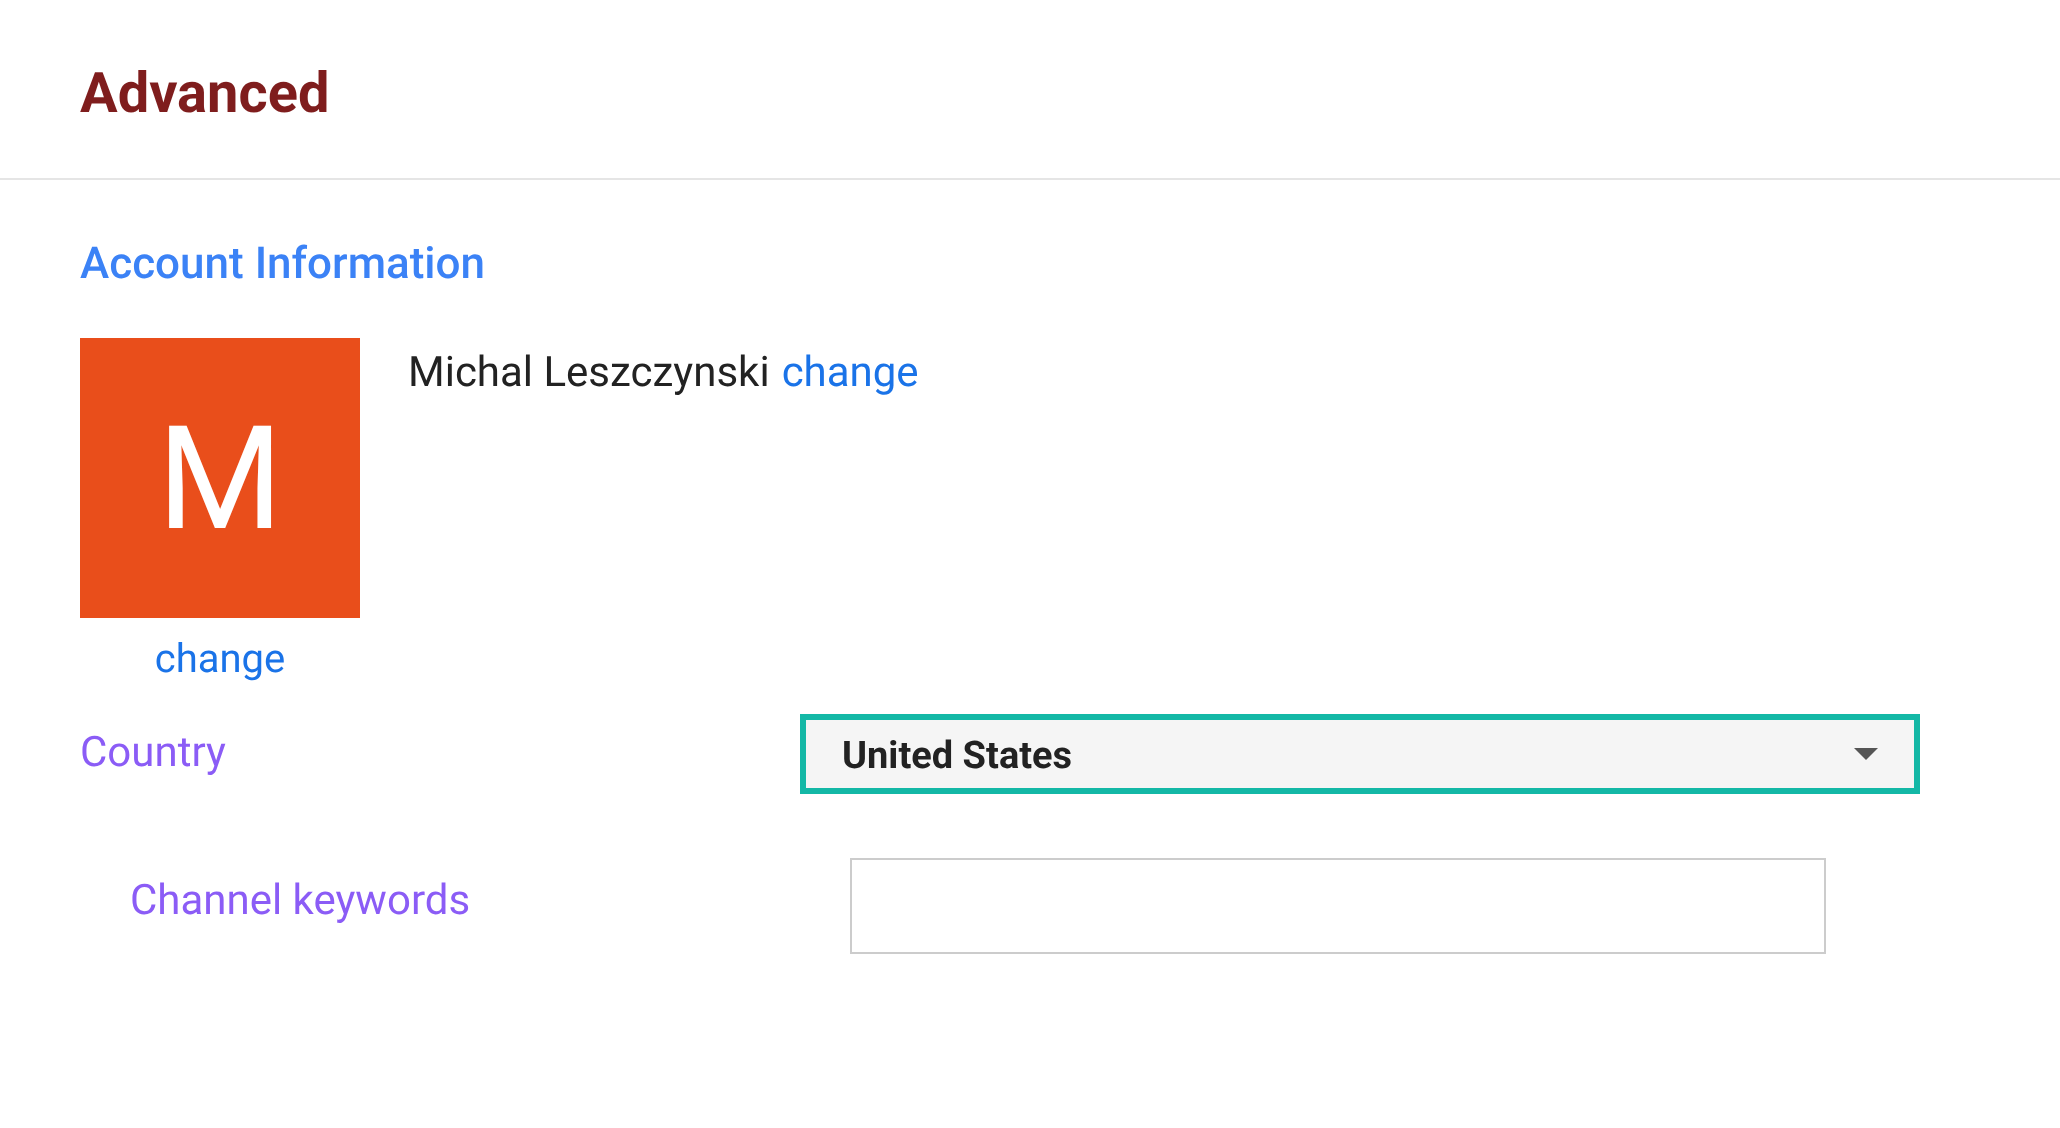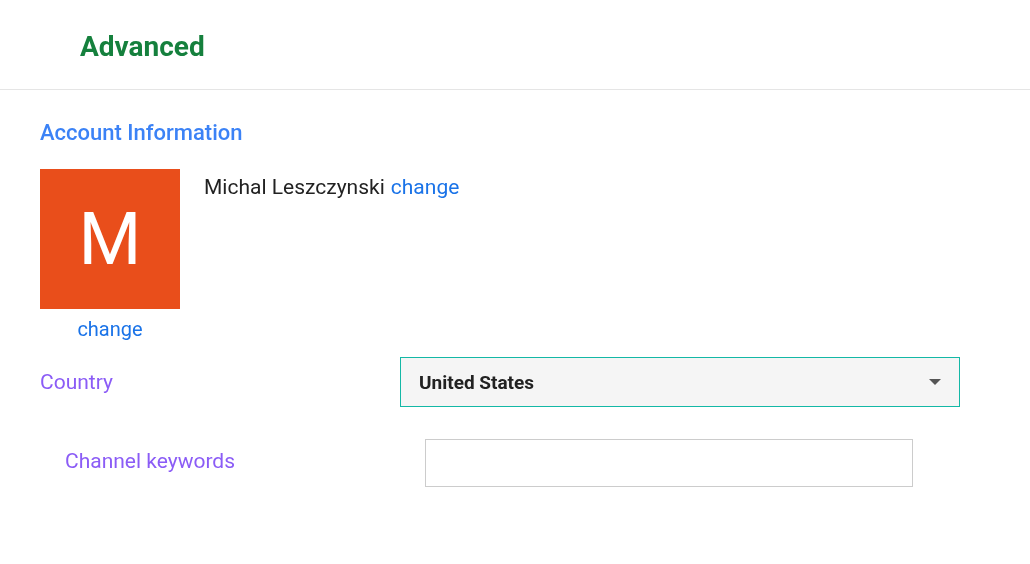--- a/index.html
+++ b/index.html
@@ -12,22 +12,21 @@
       background: #ffffff;
       width: 1030px;
       height: 564px;
     }
     .header {
       padding: 30px 0 26px 40px;
     }
     .page-title {
       font-size: 28px;
       font-weight: 700;
-      color: #15803d;
-      margin-left: 40px;
+      color: #7f1d1d;
     }
     .divider {
       border: none;
       border-top: 1px solid #e5e5e5;
       margin: 0;
     }
     .section {
       padding: 30px 0 0 40px;
     }
     .section-heading {
@@ -86,22 +85,22 @@
       align-items: center;
       margin-top: 16px;
     }
     .form-label {
       width: 360px;
       font-size: 21px;
       color: #8b5cf6;
     }
     .country-select {
       width: 560px;
-      height: 50px;
-      border: 1px solid #14b8a6;
+      height: 40px;
+      border: 3px solid #14b8a6;
       background: #f5f5f5;
       display: flex;
       align-items: center;
       justify-content: space-between;
       padding: 0 18px;
       cursor: pointer;
     }
     .country-value {
       font-size: 19px;
       font-weight: 700;

